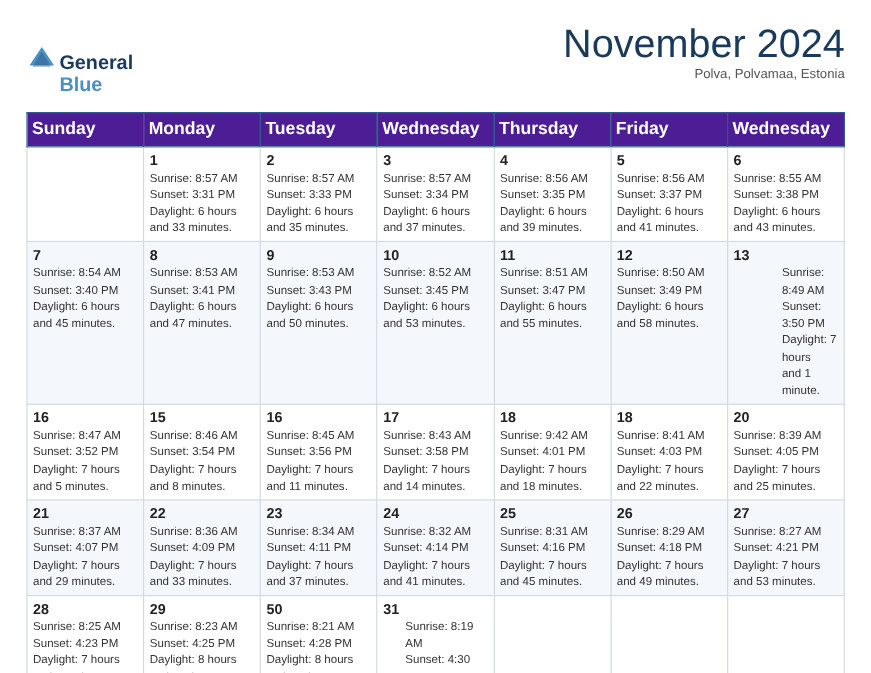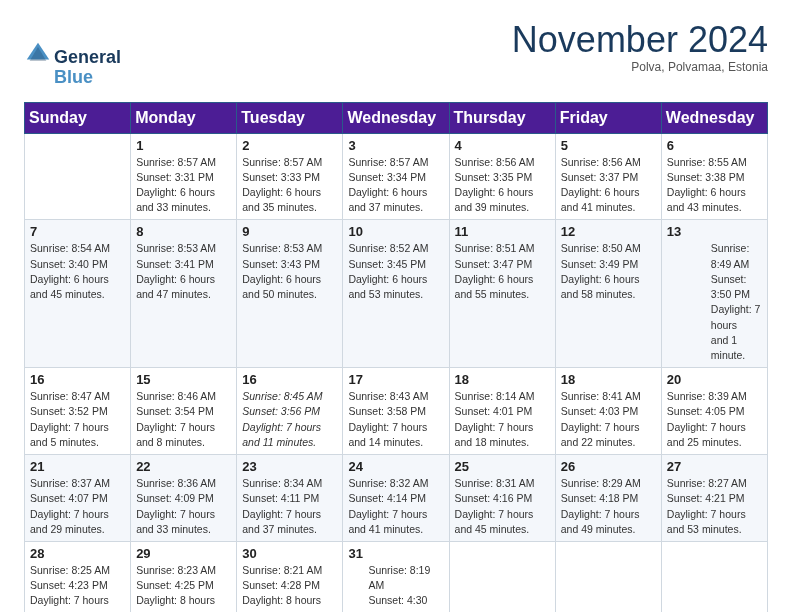--- a/index.html
+++ b/index.html
@@ -216,35 +216,35 @@
         </td>
         <td>
           <span class="day-num">15</span>
           <div class="day-info" style="white-space: pre-line;">Sunrise: 8:46 AM
 Sunset: 3:54 PM
 Daylight: 7 hours
 and 8 minutes.</div>
         </td>
         <td>
           <span class="day-num">16</span>
-          <div class="day-info" style="white-space: pre-line; font-style: italic;">Sunrise: 8:45 AM
+          <div class="day-info" style="white-space: pre-line;">Sunrise: 8:45 AM
 Sunset: 3:56 PM
 Daylight: 7 hours
 and 11 minutes.</div>
         </td>
         <td>
           <span class="day-num">17</span>
           <div class="day-info" style="white-space: pre-line;">Sunrise: 8:43 AM
 Sunset: 3:58 PM
 Daylight: 7 hours
 and 14 minutes.</div>
         </td>
         <td>
           <span class="day-num">18</span>
-          <div class="day-info" style="white-space: pre-line;">Sunrise: 8:14 AM
+          <div class="day-info" style="white-space: pre-line;">Sunrise: 9:42 AM
 Sunset: 4:01 PM
 Daylight: 7 hours
 and 18 minutes.</div>
         </td>
         <td>
           <span class="day-num">18</span>
           <div class="day-info" style="white-space: pre-line;">Sunrise: 8:41 AM
 Sunset: 4:03 PM
 Daylight: 7 hours
 and 22 minutes.</div>
@@ -317,21 +317,21 @@
 and 57 minutes.</div>
         </td>
         <td>
           <span class="day-num">29</span>
           <div class="day-info" style="white-space: pre-line;">Sunrise: 8:23 AM
 Sunset: 4:25 PM
 Daylight: 8 hours
 and 2 minutes.</div>
         </td>
         <td>
-          <span class="day-num">30</span>
+          <span class="day-num">50</span>
           <div class="day-info" style="white-space: pre-line;">Sunrise: 8:21 AM
 Sunset: 4:28 PM
 Daylight: 8 hours
 and 6 minutes.</div>
         </td>
         <td>
           <span class="day-num">31</span>
           <div class="day-info" style="white-space: pre-line; margin-left: 20px;">Sunrise: 8:19 AM
 Sunset: 4:30 PM
 Daylight: 8 hours

